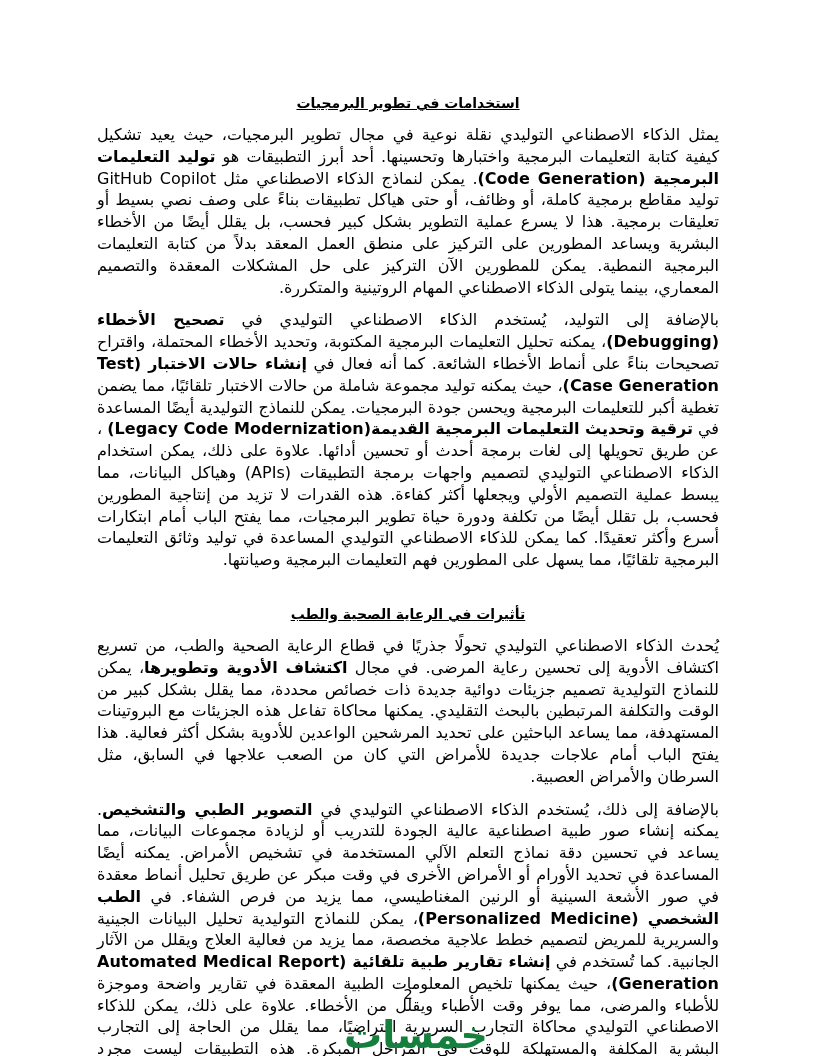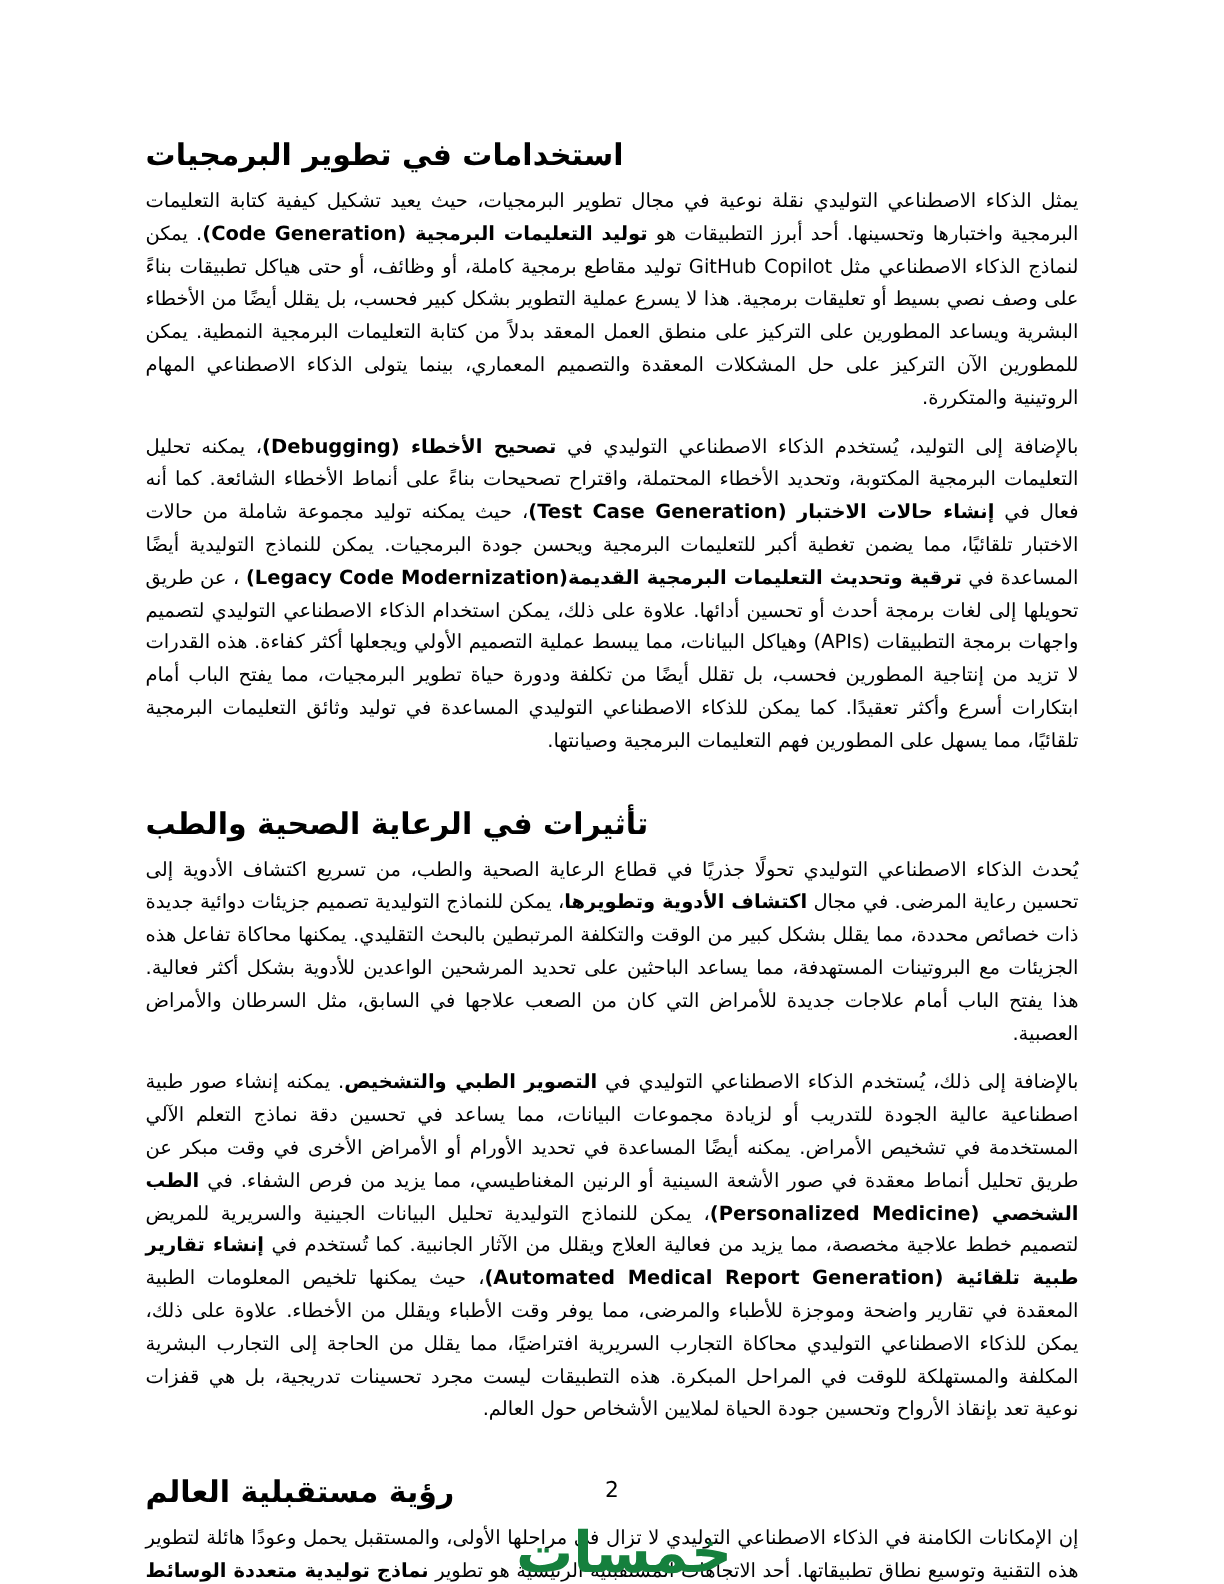--- a/index.html
+++ b/index.html
@@ -18,28 +18,29 @@
     font-family: "DejaVu Sans", sans-serif;
     color: #000000;
   }
   .content {
     position: absolute;
     top: 92px;
     right: 97px;
     width: 622px;
   }
   .sec-heading {
-    font-size: 20px;
+    font-size: 14px;
     font-weight: bold;
     margin: 0 0 10px 0;
     line-height: 22px;
-    text-align: left;
+    text-align: center;
+    text-decoration: underline;
   }
   .para {
-    font-size: 13px;
+    font-size: 16px;
     line-height: 21.8px;
     text-align: justify;
     text-justify: inter-word;
     margin: 0 0 11px 0;
   }
   .para + .sec-heading {
     margin-top: 32px;
   }
   .para strong { font-weight: bold; }
   .page-number {

